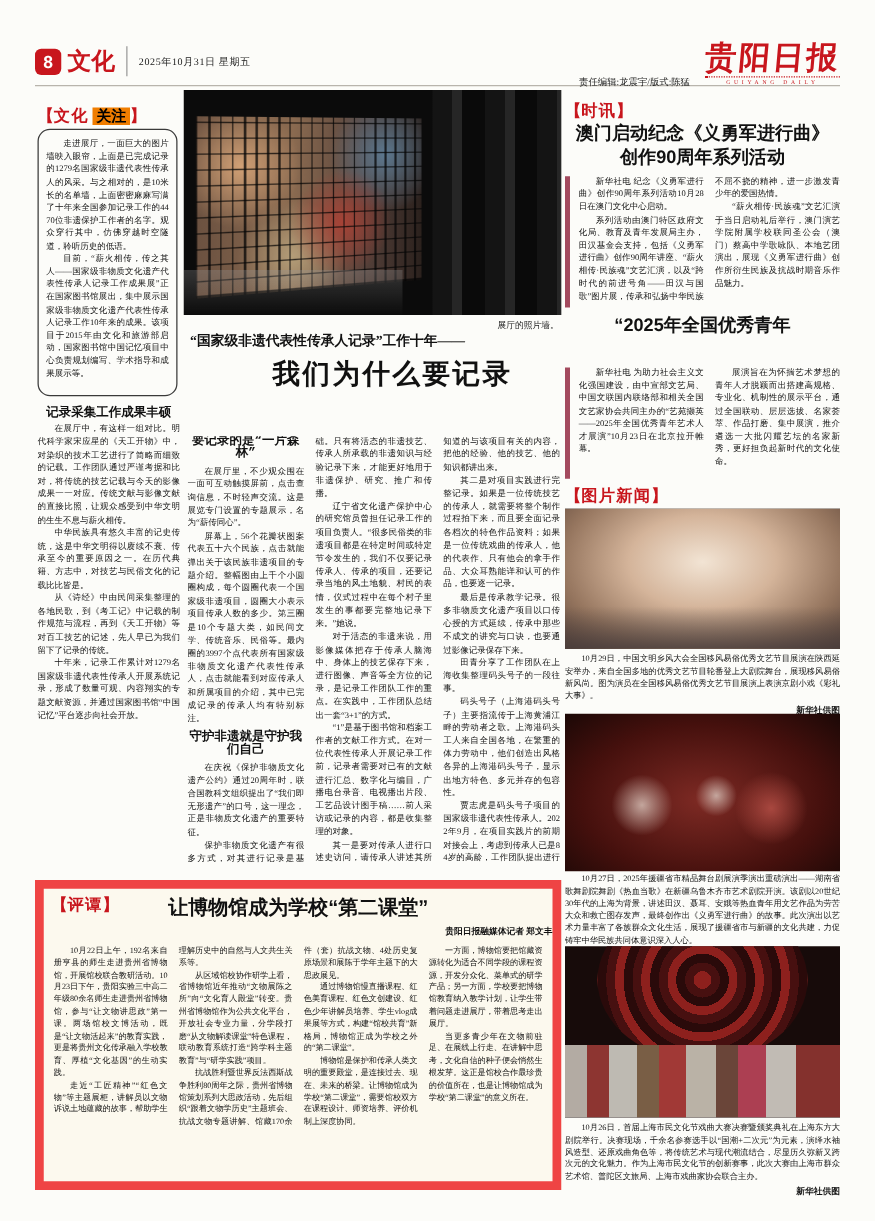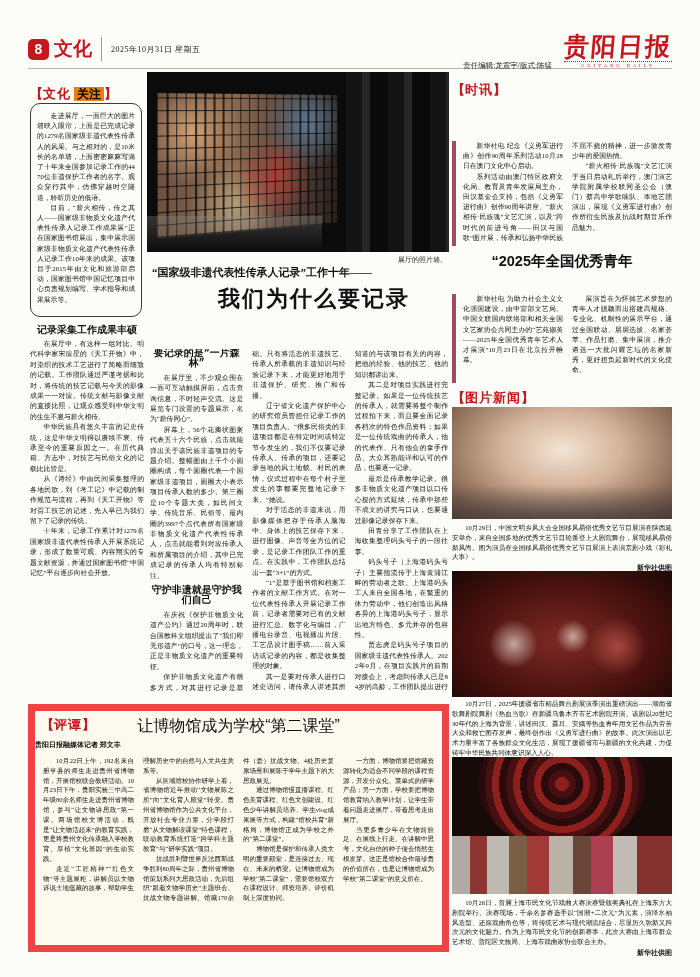--- a/index.html
+++ b/index.html
@@ -81,23 +81,23 @@
     background:linear-gradient(90deg,#d9cfc4 0 8%,#a8352f 8% 16%,#e8e2d8 16% 26%,#8d6a4a 26% 34%,
       #c23a36 34% 44%,#e3d8c8 44% 55%,#7a4a3a 55% 63%,#d0425a 63% 73%,#ece4da 73% 84%,#9c2f2a 84% 100%);
     filter:brightness(.85) contrast(.9);}
   .pn-cap{position:absolute;left:452px;width:220px;font-size:6.6px;line-height:9.8px;color:#111;}
   #pn-cap1{top:523px;} #pn-cap2{top:699px;} #pn-cap3{top:898px;}
   .credit{text-align:right;font-weight:bold;font-size:7px;margin-top:2px;}
   
   .commentary{position:absolute;left:28px;top:704px;width:421px;height:248px;background:#fcf9ee;
     border:7px solid #ef4444;box-sizing:border-box;}
   .commentary .label{left:6px;top:4px;}
-  .c-headline{text-align:center;font-size:16px;font-weight:400;margin-top:5px;
+  .c-headline{text-align:center;font-size:16px;font-weight:700;margin-top:5px;
     font-family:"Liberation Sans","DejaVu Sans",sans-serif;}
-  .c-byline{text-align:left;font-size:7px;margin-top:3px;font-weight:bold;}
+  .c-byline{text-align:right;font-size:7px;margin-top:3px;font-weight:bold;}
   .c-body{margin:6px 8px 0;column-count:4;column-gap:9px;font-size:6.5px;line-height:9.8px;height:206px;overflow:hidden;}
 </style>
 </head>
 <body>
 
 <div id="page">
 
   <div class="header">
     <div class="hleft">
       <div class="pagenum">8</div>
@@ -154,20 +154,24 @@
       <p class="para">其二是对项目实践进行完整记录。如果是一位传统技艺的传承人，就需要将整个制作过程拍下来，而且要全面记录各档次的特色作品资料；如果是一位传统戏曲的传承人，他的代表作、只有他会的拿手作品、大众耳熟能详和认可的作品，也要逐一记录。</p>
       <p class="para">最后是传承教学记录。很多非物质文化遗产项目以口传心授的方式延续，传承中那些不成文的讲究与口诀，也要通过影像记录保存下来。</p>
       <p class="para">田青分享了工作团队在上海收集整理码头号子的一段往事。</p>
       <p class="para">码头号子（上海港码头号子）主要指流传于上海黄浦江畔的劳动者之歌。上海港码头工人来自全国各地，在繁重的体力劳动中，他们创造出风格各异的上海港码头号子，显示出地方特色、多元并存的包容性。</p>
       <p class="para">贾志虎是码头号子项目的国家级非遗代表性传承人。2022年9月，在项目实践片的前期对接会上，考虑到传承人已是84岁的高龄，工作团队提出进行不造成负担的短暂拍摄的想法，他却坚定地回绝：“必须记！船上没有分量就喊不出号子！”后经慎重权衡，工作团队决定在拍摄过程中使用2艘共100吨的大木船。</p>
     </div>
 
   <div class="label" style="left:452px;top:80px;">
     <span class="br">【</span><span class="lp1">时讯</span><span class="br">】</span>
   </div>
+  <div class="brief-h" id="brief-h1">
+    <div>澳门启动纪念《义勇军进行曲》</div>
+    <div>创作90周年系列活动</div>
+  </div>
   <div class="brief-body" id="brief-body1">
       <p class="para">新华社电 纪念《义勇军进行曲》创作90周年系列活动10月28日在澳门文化中心启动。</p>
       <p class="para">系列活动由澳门特区政府文化局、教育及青年发展局主办，田汉基金会支持，包括《义勇军进行曲》创作90周年讲座、“薪火相传·民族魂”文艺汇演，以及“跨时代的前进号角——田汉与国歌”图片展，传承和弘扬中华民族不屈不挠的精神，进一步激发青少年的爱国热情。</p>
       <p class="para">“薪火相传·民族魂”文艺汇演于当日启动礼后举行，澳门演艺学院附属学校联同圣公会（澳门）蔡高中学歌咏队、本地艺团演出，展现《义勇军进行曲》创作所衍生民族及抗战时期音乐作品魅力。</p>
     </div>
 
   <div class="brief-h" id="brief-h2">
     <div>“2025年全国优秀青年</div>
   </div>
   <div class="brief-body" id="brief-body2">

